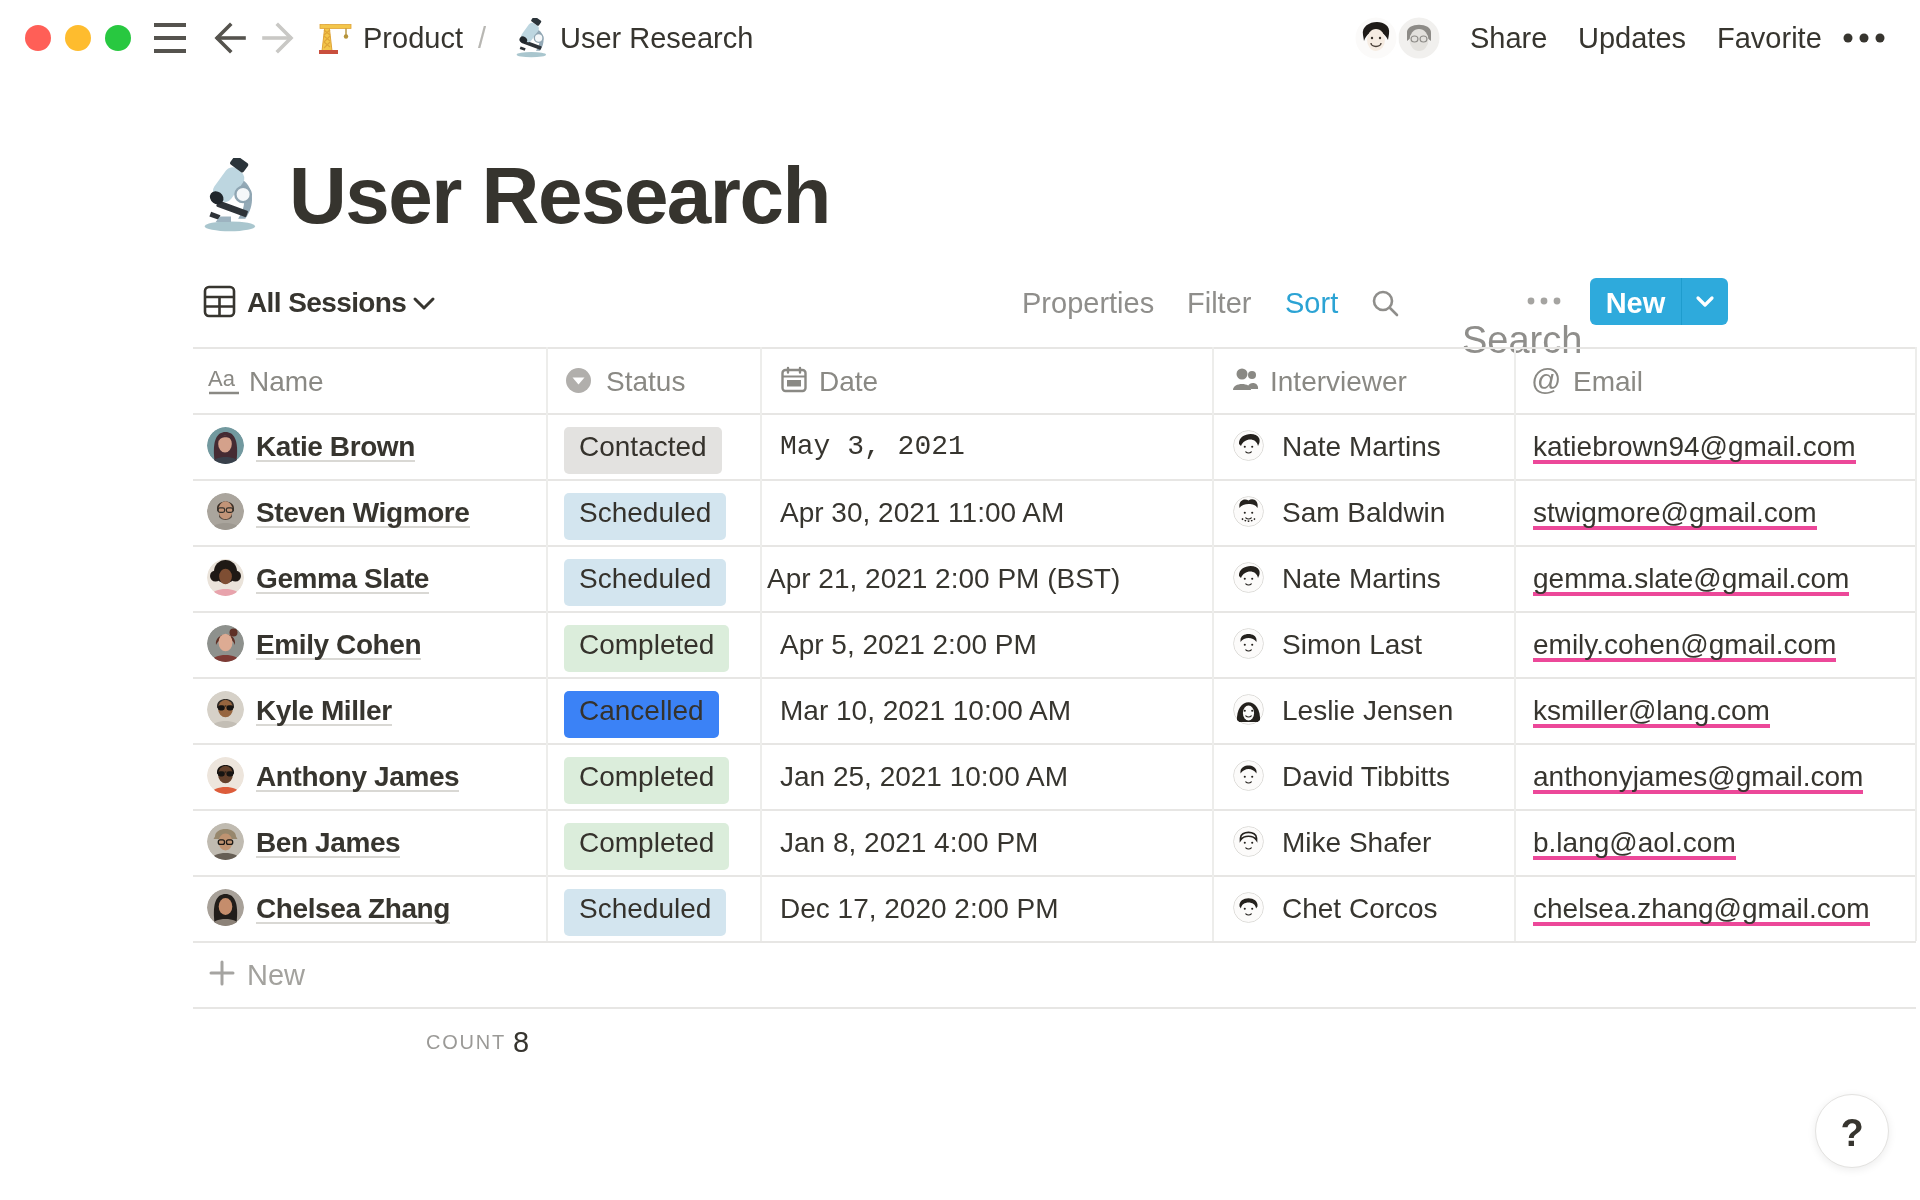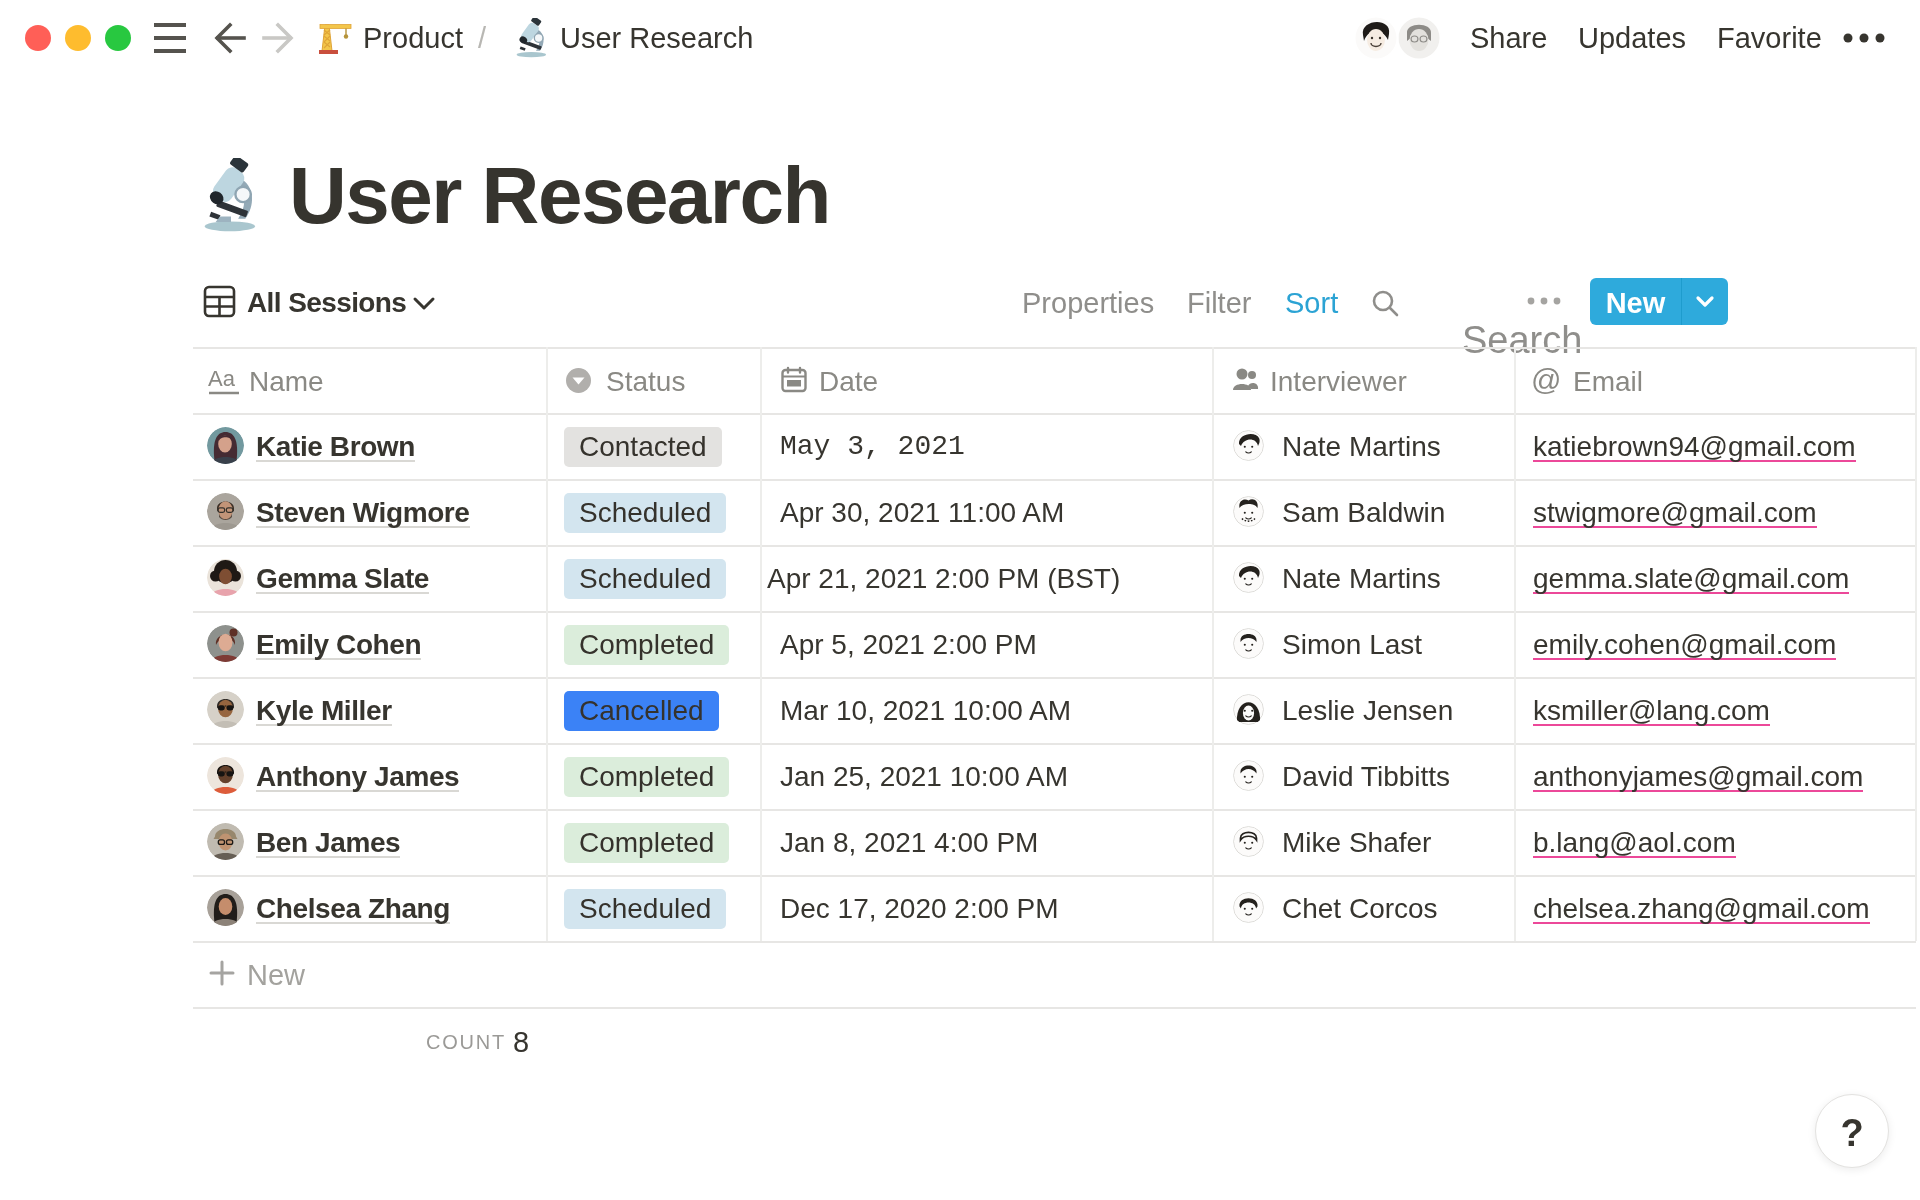--- a/index.html
+++ b/index.html
@@ -1,23 +1,23 @@
 <!DOCTYPE html>
 <html><head>
 <meta charset="utf-8">
 <style>
 * { margin:0; padding:0; box-sizing:border-box; }
 html,body { width:1920px; height:1200px; background:#fff; font-family:"Liberation Sans", sans-serif; color:#37352f; overflow:hidden; }
 .abs { position:absolute; }
 .row-line { position:absolute; left:193px; width:1723px; height:2px; background:#e7e6e4; }
 .vline { position:absolute; width:2px; background:#ededeb; }
 .gray { color:#8f8e8b; }
-.pill { position:absolute; height:40px; border-radius:5px; font-size:28px; line-height:40px; padding:0 15px; color:#35322c; }
+.pill { position:absolute; height:47px; border-radius:5px; font-size:28px; line-height:40px; padding:0 15px; color:#35322c; }
 .name-link { display:inline-block; position:relative; top:3px; font-weight:bold; font-size:28px; letter-spacing:-0.4px; line-height:26px; color:#37352f; border-bottom:2px solid #d9d8d4; }
-.email-link { display:inline-block; position:relative; top:3px; font-size:28px; line-height:26px; color:#37352f; border-bottom:2px solid #ec4899; }
+.email-link { display:inline-block; position:relative; top:3px; font-size:28px; line-height:26px; color:#37352f; border-bottom:4px solid #ec4899; }
 .hlabel { font-size:28px; }
 .gray2 { color:#8a8984; }
 .avatar { position:absolute; width:37px; height:37px; border-radius:50%; overflow:hidden; }
 .iavatar { position:absolute; width:31px; height:31px; border-radius:50%; overflow:hidden; }
 .iname { position:absolute; font-size:28px; color:#37352f; }
 .datetext { position:absolute; font-size:28px; color:#37352f; }
 </style>
 </head>
 <body>
 

